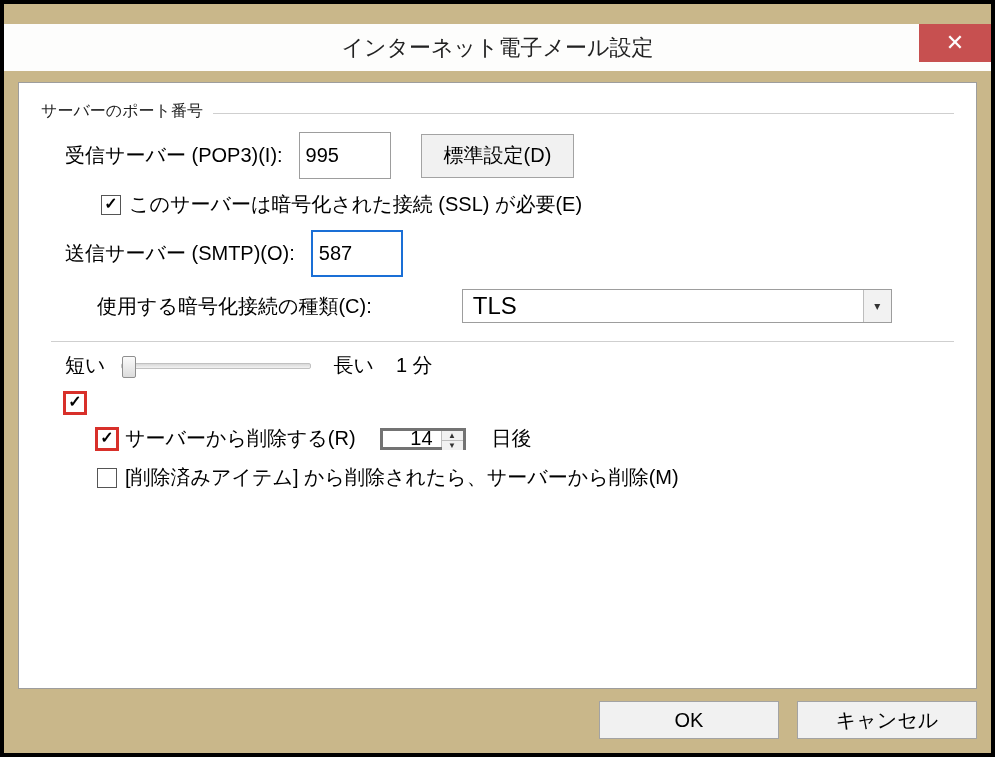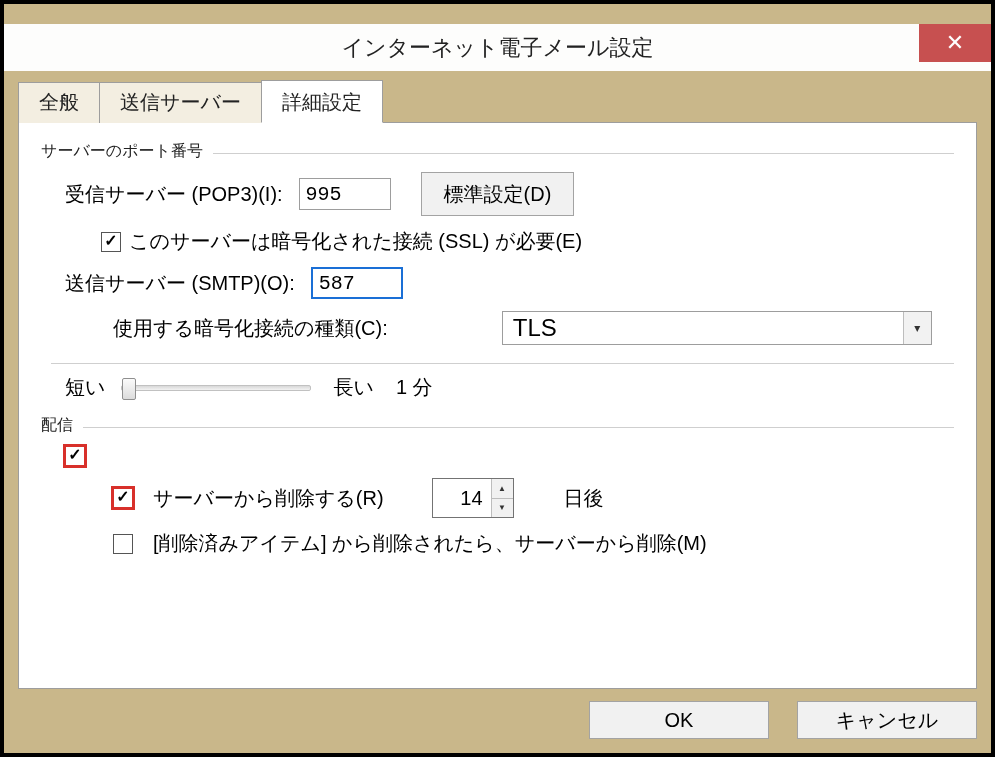--- a/index.html
+++ b/index.html
@@ -114,29 +114,29 @@
       align-items: center;
       margin-bottom: 12px;
       flex-wrap: wrap;
     }
     .label {
       font-size: 20px;
       color: #000000;
     }
     .indent1 { margin-left: 24px; }
     .indent2 { margin-left: 60px; }
-    .indent3 { margin-left: 72px; gap: 12px; }
+    .indent3 { margin-left: 56px; }
     input[type="text"].num {
       width: 92px;
-      height: 32px;
+      height: 47px;
       border: 1px solid #9d9d9d;
       font-size: 20px;
       padding: 2px 6px;
       background: #fff;
-      font-family: Liberation Mono, monospace;
+      font-family: Liberation Sans, sans-serif;
     }
     input[type="text"].num.focused {
       border: 2px solid #1a6fd6;
       outline: none;
     }
     .btn {
       height: 44px;
       padding: 0 22px;
       background: #f1f1f1;
       border: 1px solid #a3a3a3;
@@ -208,22 +208,22 @@
       left: 0;
       top: -8px;
       width: 14px;
       height: 22px;
       background: linear-gradient(to bottom, #fbfbfb, #dcdcdc);
       border: 1px solid #8f8f8f;
       border-radius: 2px;
     }
     .spinner {
       display: inline-flex;
-      border: 1px solid #737373;
-      height: 40px;
+      border: 3px solid #737373;
+      height: 22px;
       background: #fde047;
     }
     .spinner-val {
       width: 58px;
       text-align: right;
       padding: 2px 8px;
       font-size: 20px;
       border: none;
       font-family: inherit;
     }
@@ -240,21 +240,21 @@
       align-items: center;
       justify-content: center;
       font-size: 8px;
       cursor: pointer;
       color: #333;
     }
     .spinner-btn + .spinner-btn { border-top: 1px solid #bdbdbd; }
     .dialog-buttons {
       display: flex;
       justify-content: flex-end;
-      gap: 28px;
+      gap: 18px;
       margin-top: 12px;
     }
     .dlg-btn {
       width: 180px;
       height: 38px;
       background: #f1f1f1;
       border: 1px solid #a3a3a3;
       font-size: 20px;
       cursor: pointer;
       font-family: inherit;
@@ -267,25 +267,20 @@
 
   <div class="titlebar">
     <span class="titlebar-title">インターネット電子メール設定</span>
     <div class="close-btn">
       <span>✕</span>
     </div>
   </div>
 
   <div class="client">
 
-    <div class="tabstrip">
-      <div class="tab">全般</div>
-      <div class="tab">送信サーバー</div>
-      <div class="tab active">詳細設定</div>
-    </div>
 
     <div class="tab-panel">
 
       <div class="groupbox">
         <div class="group-header">
           <span class="group-title">サーバーのポート番号</span>
           <span class="group-line"></span>
         </div>
 
         <div class="row indent1">
@@ -328,24 +323,20 @@
             <div class="slider-thumb"></div>
           </div>
           <span style="width:22px"></span>
           <span class="label">長い</span>
           <span style="width:22px"></span>
           <span class="label">1 分</span>
         </div>
       </div>
 
       <div class="groupbox">
-        <div class="group-header">
-          <span class="group-title">配信</span>
-          <span class="group-line"></span>
-        </div>
 
         <div class="row indent1">
           <span class="checkbox checked highlight"></span>
         </div>
 
         <div class="row indent3">
           <span class="checkbox checked highlight"></span>
           <span class="label">サーバーから削除する(R)</span>
           <span style="width:24px"></span>
           <div class="spinner">

